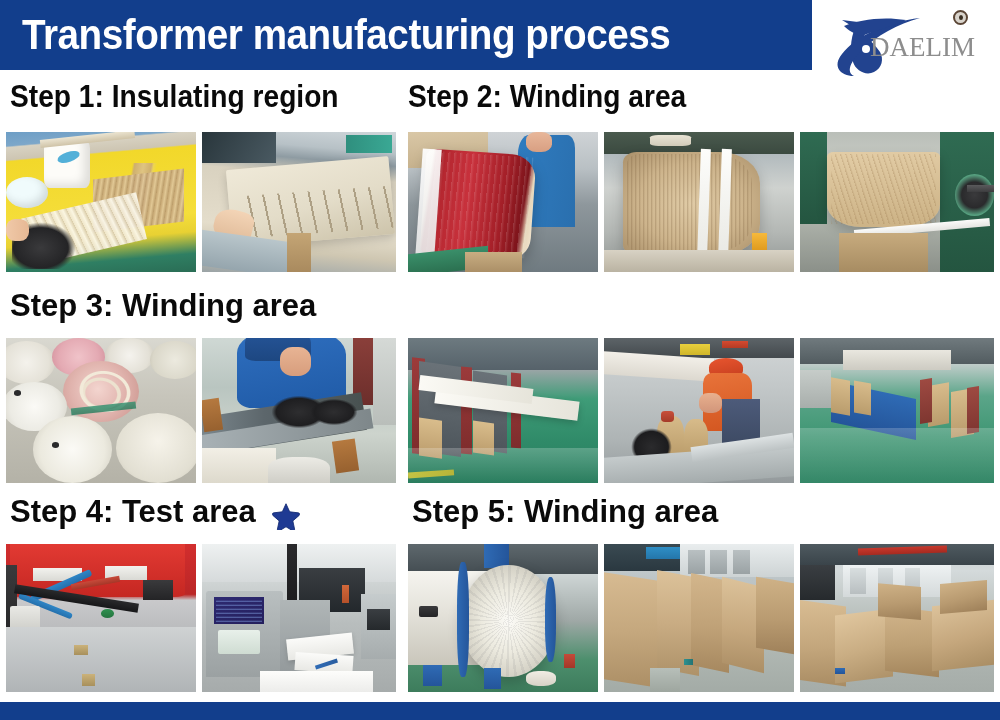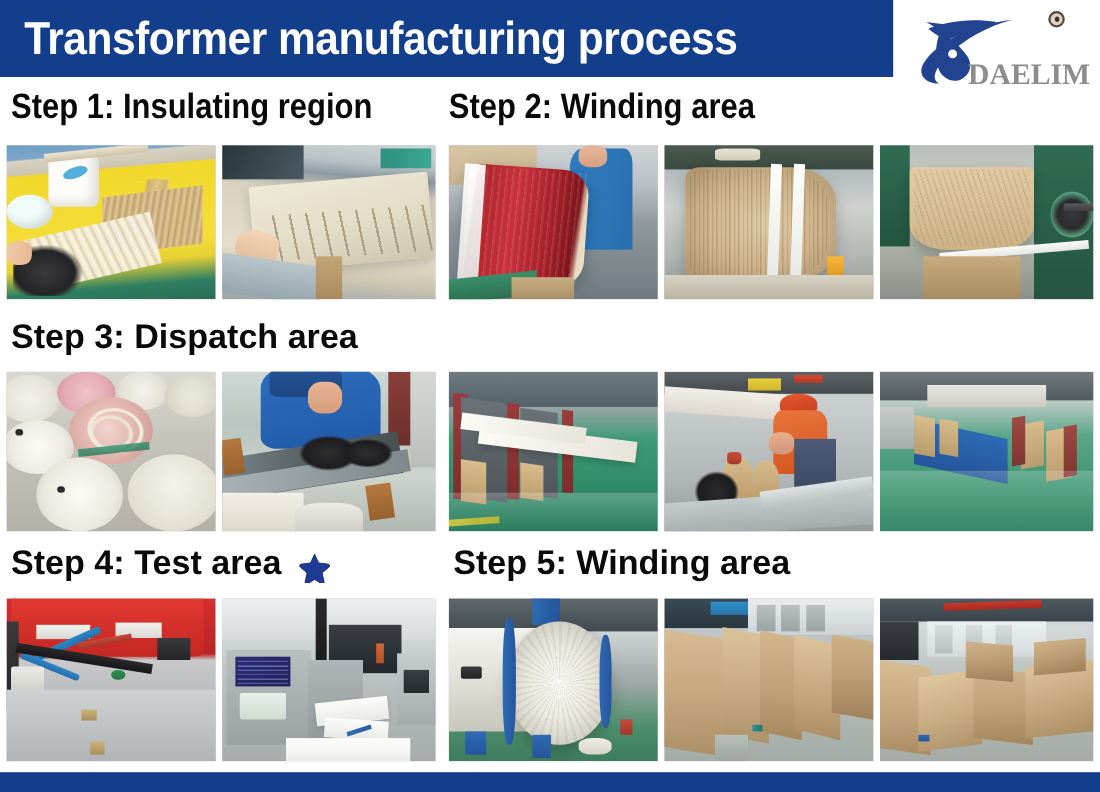--- a/index.html
+++ b/index.html
@@ -39,28 +39,27 @@
   .logo-zone {
     position: absolute;
     left: 820px;
     top: 2px;
     width: 180px;
     height: 76px;
   }
   .logo-svg { position: absolute; left: 0; top: 0; }
   .logo-text {
     position: absolute;
-    left: 60px;
+    left: 50px;
     top: 30px;
     font-size: 27px;
-    font-weight: bold;
+    font-weight: normal;
     color: #8d8d8d;
     letter-spacing: 0px;
     font-family: "Liberation Serif", serif;
-    margin-top: 20px;
   }
   .logo-tm {
     position: absolute;
     left: 133px;
     top: 8px;
     width: 15px; height: 15px;
     border-radius: 50%;
     border: 2px solid #5b4636;
     background: #d9d4cc;
   }
@@ -209,21 +208,21 @@
   <div class="layer" style="background:linear-gradient(175deg,#e3cda6,#cbb184); left:14%; top:14%; width:58%; height:54%; border-radius:6% 6% 30% 30%;
       box-shadow:0 5px 12px rgba(0,0,0,.2);"></div>
   <div class="layer" style="background:repeating-linear-gradient(72deg, rgba(150,116,74,.3) 0px, transparent 2px, transparent 5px);
       left:16%; top:16%; width:54%; height:50%;"></div>
   <div class="layer" style="background:radial-gradient(circle at 50% 50%, #3a3a3c 0%, #2a2a2c 45%, #56a07f 70%); left:80%; top:30%; width:20%; height:30%; border-radius:50%;"></div>
   <div class="layer" style="background:linear-gradient(180deg,#5a5a5c,#3d3d3f); left:86%; top:38%; width:14%; height:5%;"></div>
   <div class="layer" style="background:linear-gradient(180deg,#fbfbf9,#e4e4e0); left:28%; top:66%; width:70%; height:6%; transform:rotate(-5deg);"></div>
   <div class="layer" style="background:linear-gradient(180deg,#c7ab7e,#a78c62); left:20%; top:72%; width:46%; height:28%;"></div>
 </div>
 
-<div class="step-title" style="left:10px; top:290px; font-size:31px;">Step 3: Dispatch area</div>
+<div class="step-title" style="left:10px; top:290px; font-size:31px;">Step 3: Winding area</div>
 
 <div class="photo" style="left:6px; top:338px; width:190px; height:145px;">
   <div class="layer" style="background:linear-gradient(180deg,#d9d8d0 0%,#c7c5bb 40%,#b4b2a7 100%);"></div>
   <div class="layer" style="background:radial-gradient(circle at 50% 50%, #f4f2ec 0%, #e5e2d8 62%, #c9c5b8 100%); left:-4%; top:2%; width:30%; height:30%; border-radius:50%;"></div>
   <div class="layer" style="background:radial-gradient(circle at 50% 50%, #f0c3c9 0%, #e4aab3 60%, #cf8d99 100%); left:24%; top:0%; width:28%; height:26%; border-radius:50%;"></div>
   <div class="layer" style="background:radial-gradient(circle at 50% 50%, #f5f3ee 0%, #e3e0d6 65%, #c6c2b4 100%); left:52%; top:0%; width:26%; height:24%; border-radius:50%;"></div>
   <div class="layer" style="background:radial-gradient(circle at 50% 50%, #eceadf 0%, #dad7c9 70%, #bfbbab 100%); left:76%; top:2%; width:26%; height:26%; border-radius:50%;"></div>
   <div class="layer" style="background:radial-gradient(circle at 46% 46%, #f3d5cf 0%, #e0b3ad 52%, #c79089 100%); left:30%; top:16%; width:40%; height:42%; border-radius:50%;"></div>
   <div class="layer" style="background:
       radial-gradient(ellipse at 50% 50%, transparent 36%, #f2ead9 38%, #f2ead9 42%, transparent 44%),

